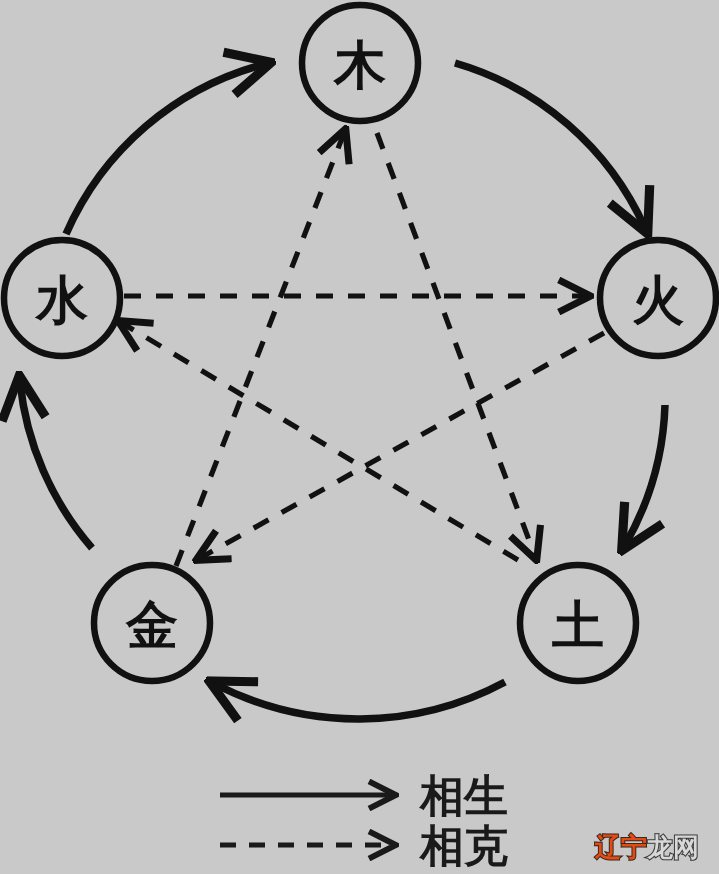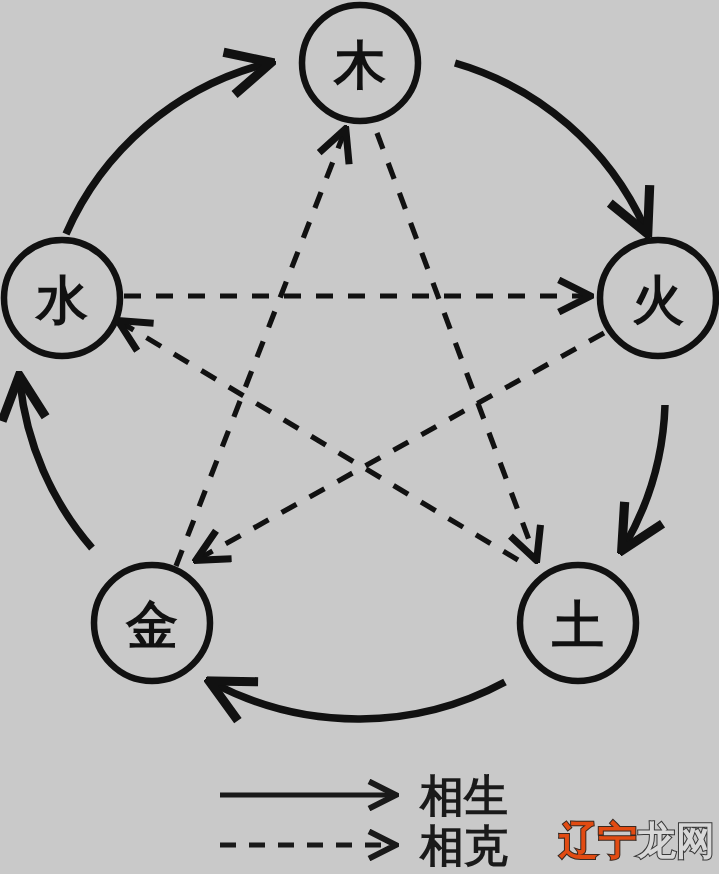--- a/index.html
+++ b/index.html
@@ -39,24 +39,24 @@
   .legend-label {
     font-family: "DejaVu Sans", "Liberation Sans", sans-serif;
     font-size: 44px;
     font-weight: 600;
     fill: #1a1a1a;
     text-anchor: start;
     dominant-baseline: central;
   }
   .wm {
     position: absolute;
-    right: 4px;
+    right: 20px;
     bottom: 14px;
     font-family: "DejaVu Sans", "Liberation Sans", sans-serif;
-    font-size: 39px;
+    font-size: 26px;
     font-weight: 700;
     letter-spacing: 0px;
     line-height: 1;
     white-space: nowrap;
     user-select: none;
   }
   .wm .wm-a {
     color: #e24b12;
     -webkit-text-stroke: 2px #3a2a22;
     paint-order: stroke fill;

